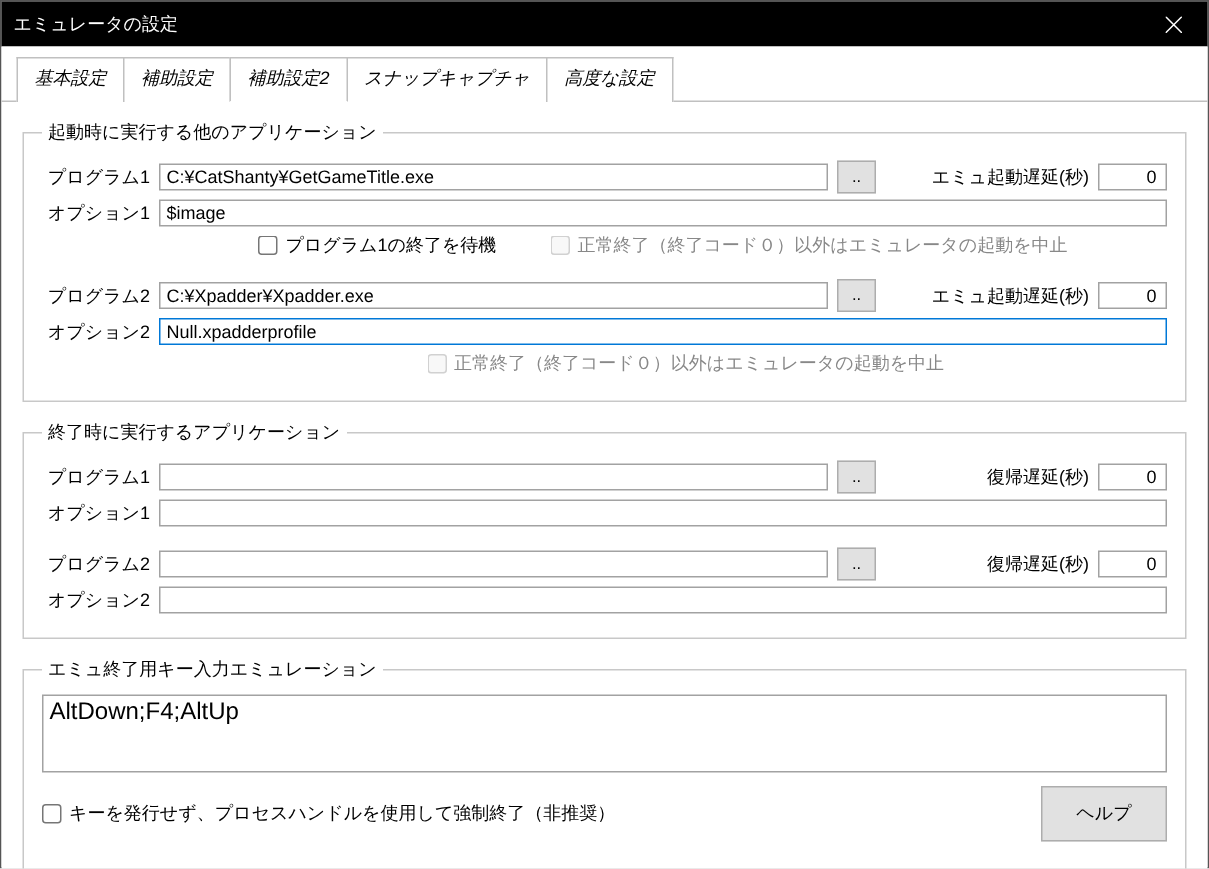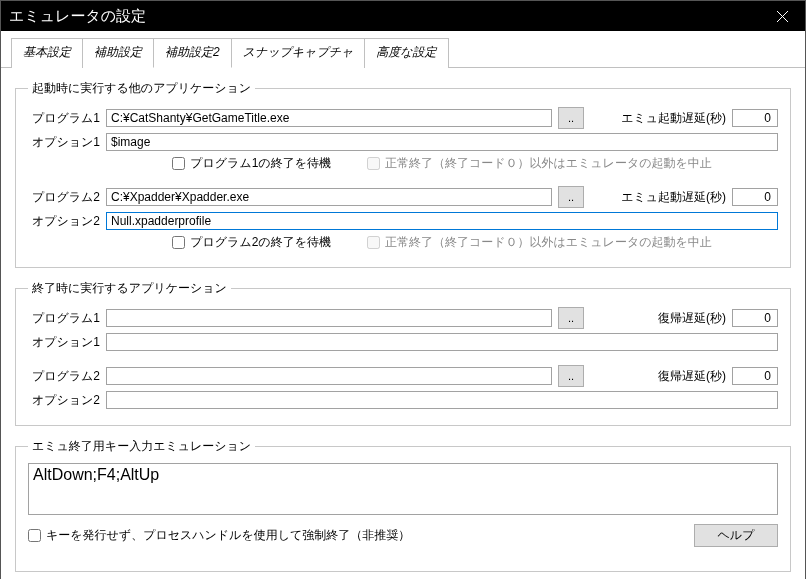--- a/index.html
+++ b/index.html
@@ -1,19 +1,19 @@
 <!DOCTYPE html>
 <html><head>
 <meta charset="utf-8">
 <style>
   * { box-sizing: border-box; margin: 0; padding: 0; }
   body { font-family: "Meiryo UI", "Yu Gothic UI", sans-serif; font-size: 12px; background: #fff; color: #000; }
   .window { width: 806px; height: 579px; border: 1px solid #555; display: flex; flex-direction: column; }
   .titlebar { background: #000; color: #fff; height: 30px; display: flex; align-items: center; padding: 0 0 0 8px; }
-  .titlebar .title { flex: 1; font-size: 15px; }
+  .titlebar .title { flex: 1; font-size: 12px; }
   .titlebar .winbtn { width: 46px; height: 30px; display: flex; align-items: center; justify-content: center; color: #fff; }
   .titlebar .winbtn svg { width: 11px; height: 11px; }
   .client { flex: 1; background: #fff; display: flex; flex-direction: column; }
   .tabs { display: flex; padding: 6px 10px 0 10px; border-bottom: 1px solid #c0c0c0; gap: 0; }
   .tab { padding: 5px 11px 6px 11px; border: 1px solid #c0c0c0; border-bottom: none; background: #fff; font-size: 12px; cursor: default; position: relative; top: 1px; margin-right: -1px; font-style: italic; }
   .tab.active { background: #fff; z-index: 2; border-bottom: 1px solid #fff; }
   .tab:not(.active) { background: #fff; }
   .content { flex: 1; padding: 12px 14px 10px 14px; display: flex; flex-direction: column; overflow: hidden; }
   fieldset { border: 1px solid #c8c8c8; margin-bottom: 12px; padding: 10px 12px 12px 12px; }
   fieldset.small-pad { padding: 8px 12px 24px 12px; }
@@ -21,21 +21,21 @@
   .row { display: flex; align-items: center; margin-bottom: 4px; gap: 6px; }
   .row.indent { padding-left: 78px; justify-content: center; }
   .lbl { width: 72px; text-align: right; }
   .lbl-r { text-align: right; white-space: nowrap; }
   input[type="text"] { height: 18px; border: 1px solid #a2a2a2; padding: 0 4px; font-family: inherit; font-size: 12px; background: #fff; }
   input[type="text"].focused { border: 1px solid #0078d7; outline: none; }
   input[type="text"].num { width: 46px; text-align: right; padding-right: 6px; }
   .path { flex: 1; min-width: 0; }
   .opt { flex: 1; min-width: 0; }
   .browse { width: 26px; height: 22px; border: 1px solid #adadad; background: #e1e1e1; font-size: 11px; display: flex; align-items: center; justify-content: center; }
-  .btn { height: 23px; min-width: 84px; border: 1px solid #adadad; background: #e1e1e1; font-size: 12px; display: inline-flex; align-items: center; justify-content: center; padding: 0 8px; cursor: default; }
+  .btn { height: 37px; min-width: 84px; border: 1px solid #adadad; background: #e1e1e1; font-size: 12px; display: inline-flex; align-items: center; justify-content: center; padding: 0 8px; cursor: default; }
   .chk { display: flex; align-items: center; gap: 5px; }
   .chk input[type="checkbox"] { width: 13px; height: 13px; }
   .chk.disabled { color: #888; }
   .spacer6 { height: 10px; }
   textarea { width: 100%; height: 52px; border: 1px solid #a2a2a2; resize: none; font-family: inherit; font-size: 16px; padding: 2px 4px; overflow-y: scroll; }
   .gapL { width:24px; }
   .delay-slot { display:flex; align-items:center; gap:6px; width:158px; justify-content:flex-end;}
   .help-row { display:flex; align-items:center; margin-top:6px;}
   .help-row .btn { margin-left:auto; width:84px;}
 </style>
@@ -102,24 +102,20 @@
           <div class="delay-slot">
             <span class="lbl-r">エミュ起動遅延(秒)</span>
             <input type="text" class="num" value="0" style="">
           </div>
         </div>
         <div class="row">
           <span class="lbl">オプション2</span>
           <input type="text" class="opt focused" value="Null.xpadderprofile" style="">
         </div>
         <div class="row indent">
-          <label class="chk">
-            <input type="checkbox" style="">
-              <span>プログラム2の終了を待機</span>
-          </label>
           <span style="width:24px;"></span>
           <label class="chk disabled">
             <input type="checkbox" disabled="" style="">
               <span>正常終了（終了コード０）以外はエミュレータの起動を中止</span>
           </label>
         </div>
       </fieldset>
 
       <fieldset>
         <legend>終了時に実行するアプリケーション</legend>

